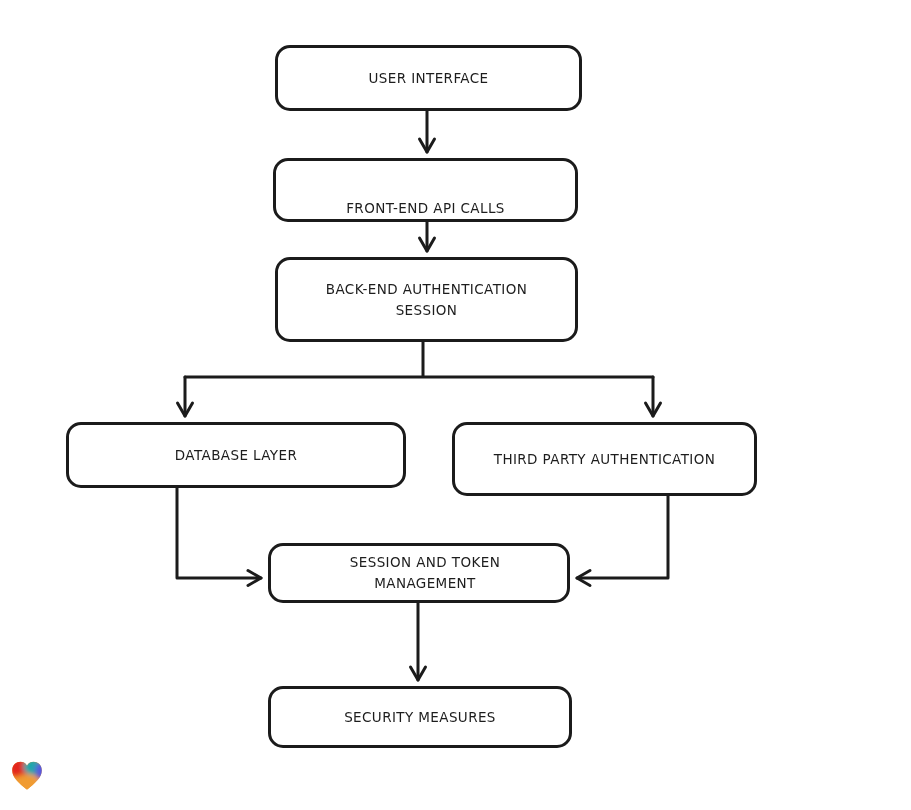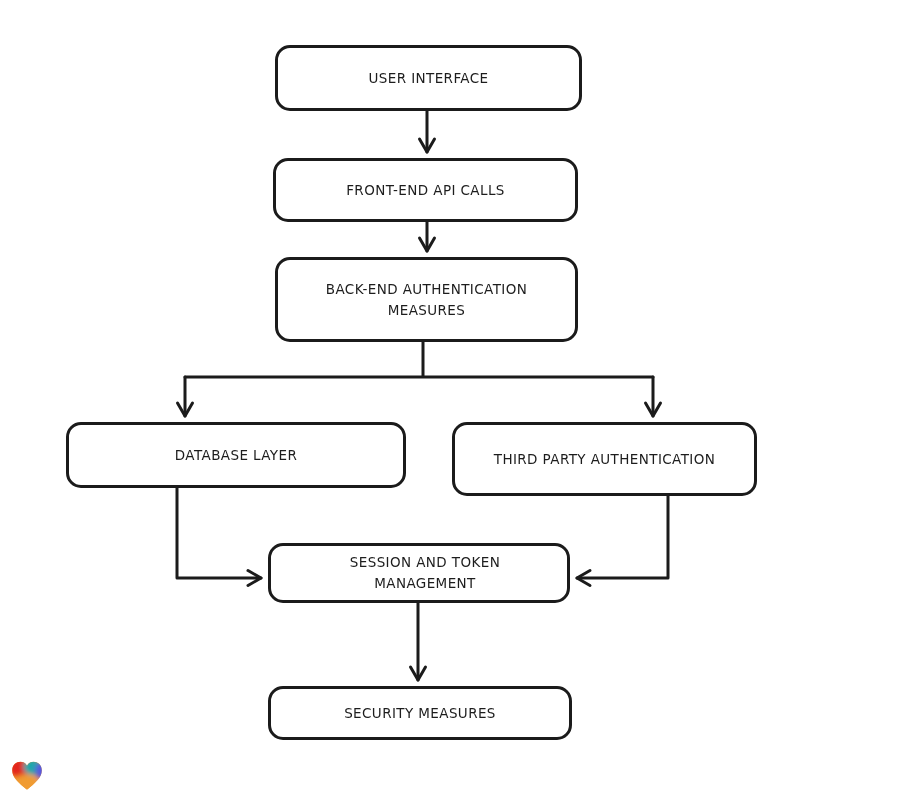--- a/index.html
+++ b/index.html
@@ -42,26 +42,26 @@
     color: #1d1d1d;
     font-size: 13.5px;
     letter-spacing: 0.4px;
     line-height: 1.55;
   }
   .node .label {
     display: inline-block;
     padding: 0 8px;
   }
   .n0 { left: 275px; top: 45px;  width: 307px; height: 66px; }
-  .n1 { left: 273px; top: 158px; width: 305px; height: 64px; }
+  .n1 { left: 273px; top: 158px; width: 305px; height: 64px; align-items: flex-end; }
   .n2 { left: 275px; top: 257px; width: 303px; height: 85px; }
   .n3 { left: 66px;  top: 422px; width: 340px; height: 66px; }
   .n4 { left: 452px; top: 422px; width: 305px; height: 74px; }
   .n5 { left: 268px; top: 543px; width: 302px; height: 60px; padding-left: 12px; }
-  .n6 { left: 268px; top: 686px; width: 304px; height: 54px; }
+  .n6 { left: 268px; top: 686px; width: 304px; height: 62px; }
   .n2 .label { max-width: 232px; }
   .n5 .label { max-width: 218px; }
   .logo {
     position: absolute;
     left: 10px;
     top: 760px;
     width: 34px;
     height: 32px;
   }
 </style>
@@ -91,21 +91,21 @@
     <path d="M 418 603 L 418 680" marker-end="url(#arrow)"></path>
   </svg>
 
   <div class="node n0">
     <span class="label">USER INTERFACE</span>
   </div>
   <div class="node n1">
     <span class="label">FRONT-END API CALLS</span>
   </div>
   <div class="node n2">
-    <span class="label">BACK-END AUTHENTICATION MEASURES</span>
+    <span class="label">BACK-END AUTHENTICATION SESSION</span>
   </div>
   <div class="node n3">
     <span class="label">DATABASE LAYER</span>
   </div>
   <div class="node n4">
     <span class="label">THIRD PARTY AUTHENTICATION</span>
   </div>
   <div class="node n5">
     <span class="label">SESSION AND TOKEN MANAGEMENT</span>
   </div>

